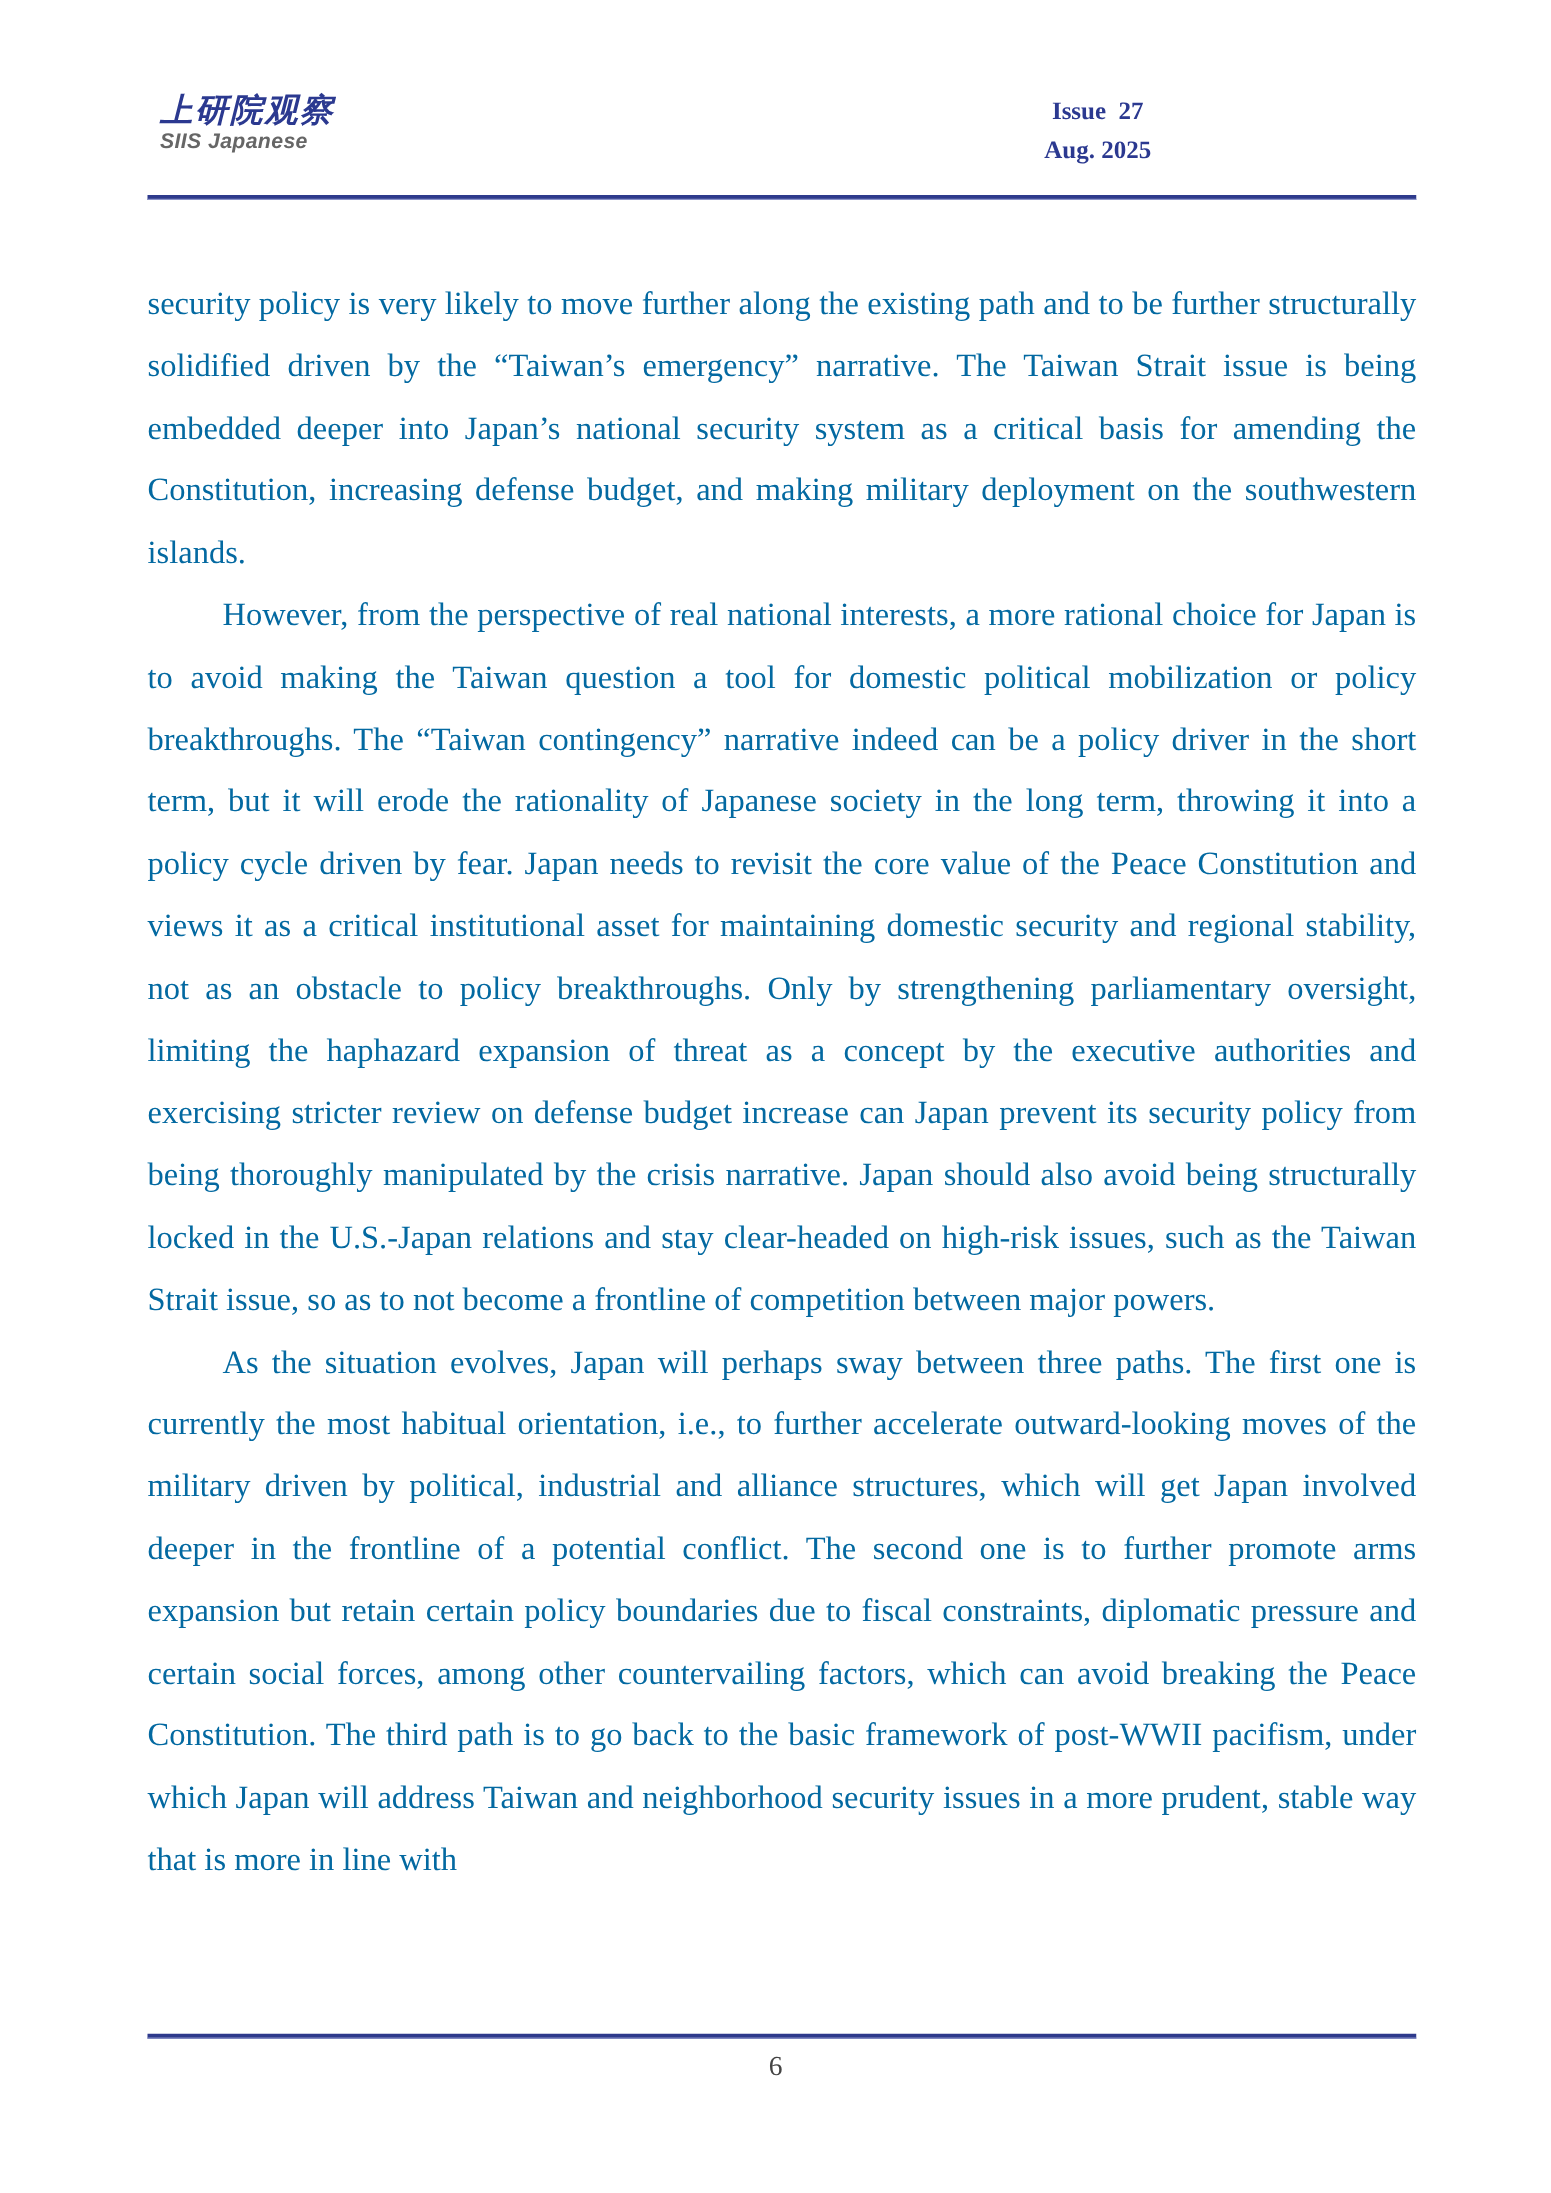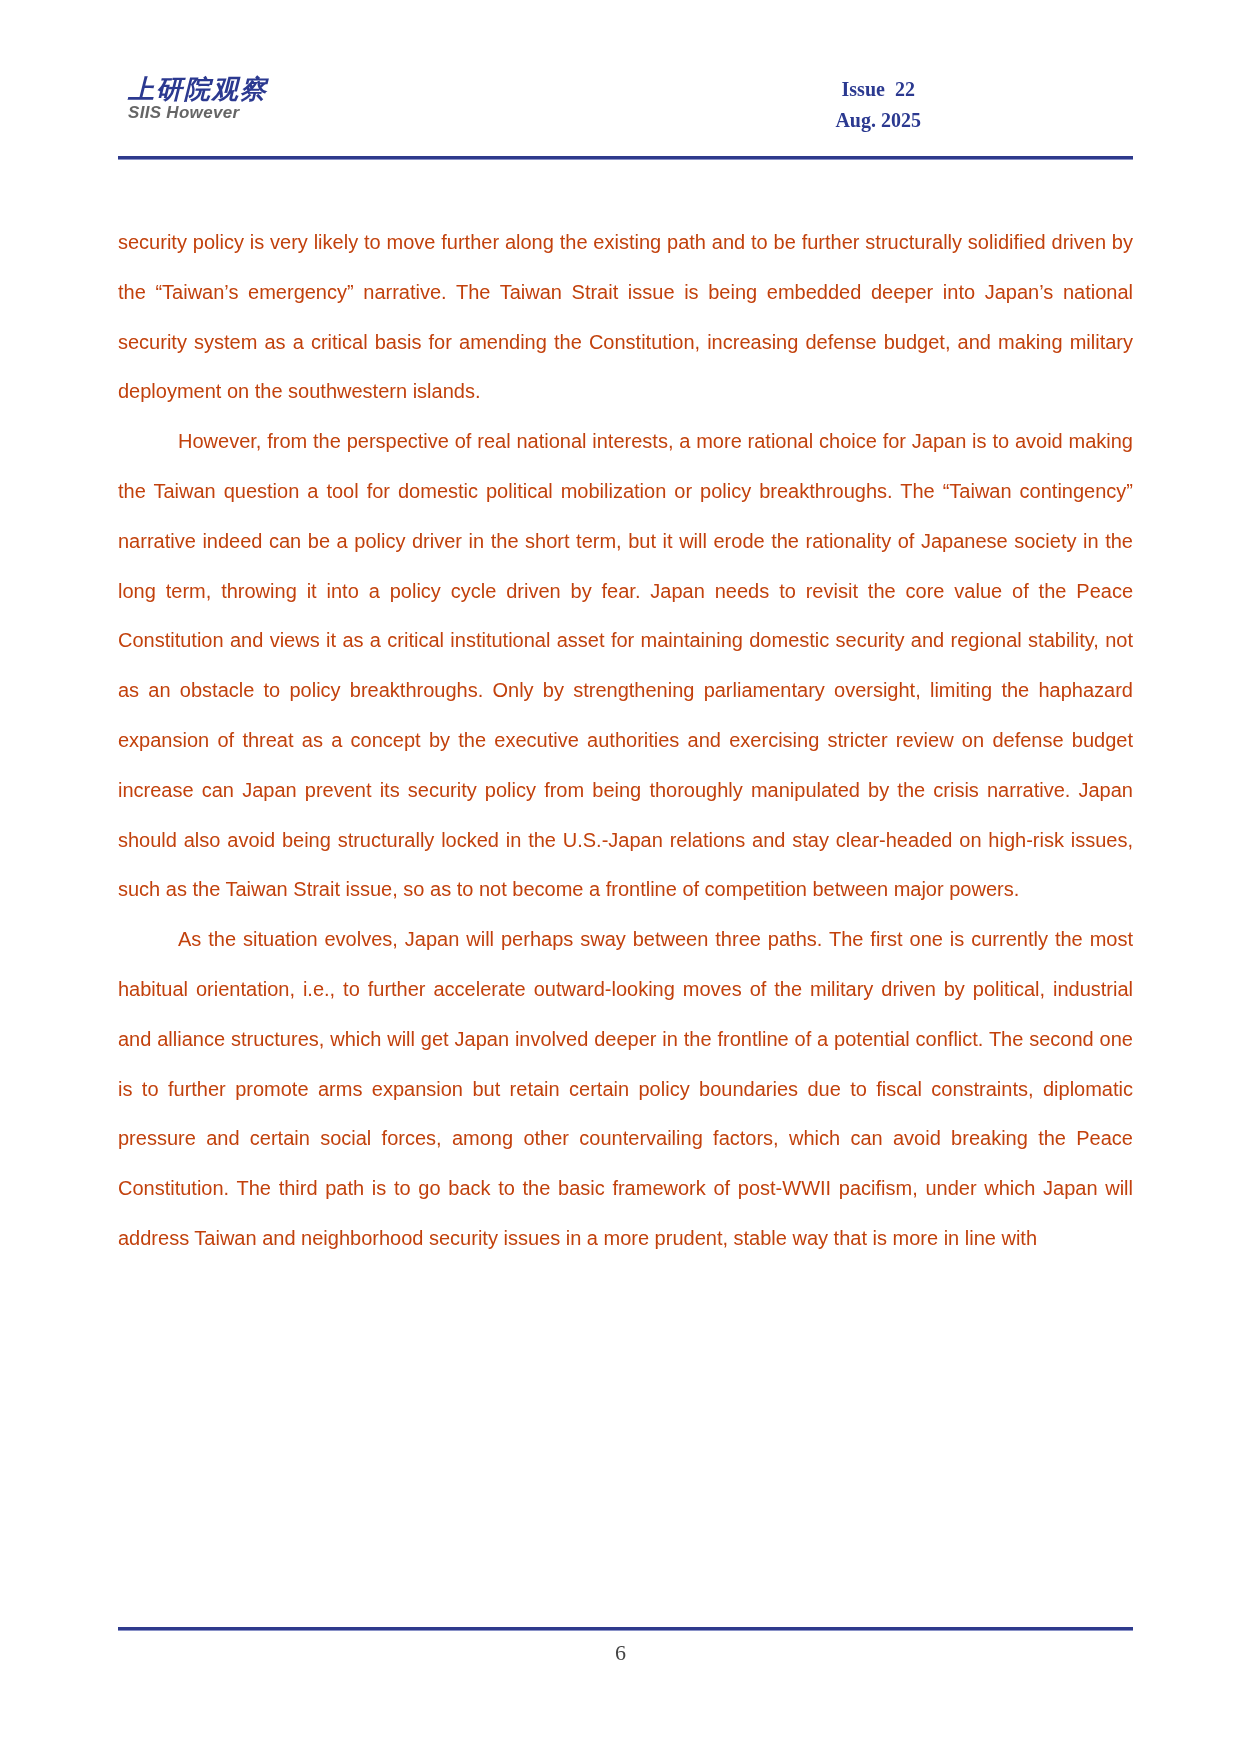--- a/index.html
+++ b/index.html
@@ -27,44 +27,44 @@
 
     .rule {
       position: absolute; left: 118px; width: 1015px; height: 3px;
       background: #2e3a8c; border-bottom: 1px solid #8a92c8;
     }
     .rule-top { top: 156px; }
     .rule-bottom { top: 1627px; }
 
     .body-text {
       position: absolute; left: 118px; top: 218px; width: 1015px;
-      font-family: Liberation Sans, sans-serif;
-      font-size: 20px; line-height: 49.8px; color: #c2410c;
+      font-family: Liberation Serif, serif;
+      font-size: 26px; line-height: 49.8px; color: #0369a1;
       text-align: justify;
     }
     .body-text p { margin: 0; }
     .body-text p.indent { text-indent: 60px; }
 
     .page-number {
       position: absolute; left: 0; width: 1241px; top: 1640px; text-align: center;
       font-family: "Liberation Serif", serif; font-size: 22px; color: #444444;
     }
   </style>
 </head>
 <body>
 
 <div class="page">
 
   <div class="logo">
     <div class="logo-cn">上研院观察</div>
-    <div class="logo-en">SIIS However</div>
+    <div class="logo-en">SIIS Japanese</div>
   </div>
 
   <div class="issue-info">
-    <div class="issue-line">Issue  22</div>
+    <div class="issue-line">Issue  27</div>
     <div class="issue-line">Aug. 2025</div>
   </div>
 
   <div class="rule rule-top"></div>
 
   <div class="body-text">
     <p>security policy is very likely to move further along the existing path and to be further structurally solidified driven by the “Taiwan’s emergency” narrative. The Taiwan Strait issue is being embedded deeper into Japan’s national security system as a critical basis for amending the Constitution, increasing defense budget, and making military deployment on the southwestern islands.</p>
     <p class="indent">However, from the perspective of real national interests, a more rational choice for Japan is to avoid making the Taiwan question a tool for domestic political mobilization or policy breakthroughs. The “Taiwan contingency” narrative indeed can be a policy driver in the short term, but it will erode the rationality of Japanese society in the long term, throwing it into a policy cycle driven by fear. Japan needs to revisit the core value of the Peace Constitution and views it as a critical institutional asset for maintaining domestic security and regional stability, not as an obstacle to policy breakthroughs. Only by strengthening parliamentary oversight, limiting the haphazard expansion of threat as a concept by the executive authorities and exercising stricter review on defense budget increase can Japan prevent its security policy from being thoroughly manipulated by the crisis narrative. Japan should also avoid being structurally locked in the U.S.-Japan relations and stay clear-headed on high-risk issues, such as the Taiwan Strait issue, so as to not become a frontline of competition between major powers.</p>
     <p class="indent">As the situation evolves, Japan will perhaps sway between three paths. The first one is currently the most habitual orientation, i.e., to further accelerate outward-looking moves of the military driven by political, industrial and alliance structures, which will get Japan involved deeper in the frontline of a potential conflict. The second one is to further promote arms expansion but retain certain policy boundaries due to fiscal constraints, diplomatic pressure and certain social forces, among other countervailing factors, which can avoid breaking the Peace Constitution. The third path is to go back to the basic framework of post-WWII pacifism, under which Japan will address Taiwan and neighborhood security issues in a more prudent, stable way that is more in line with</p>
   </div>

